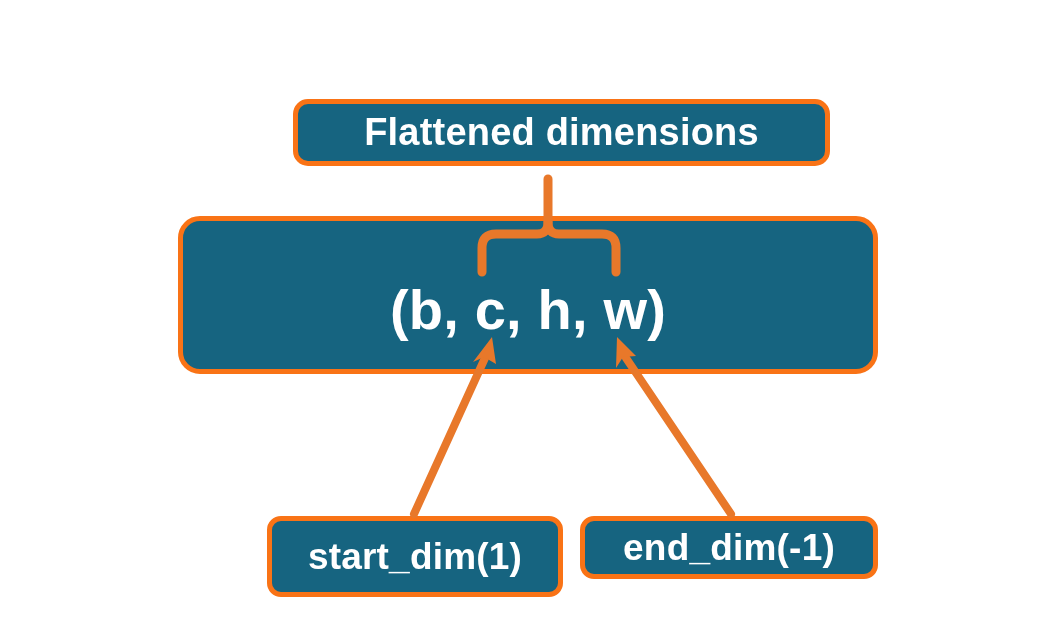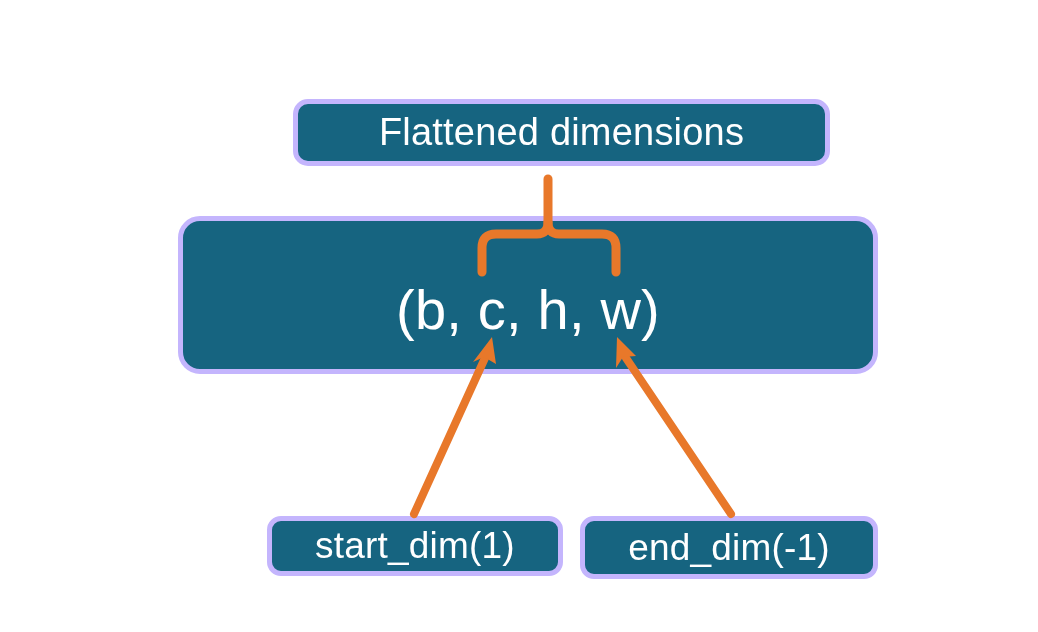--- a/index.html
+++ b/index.html
@@ -14,27 +14,27 @@
     position: relative;
     width: 1038px;
     height: 632px;
     background: #ffffff;
     overflow: hidden;
   }
   .node-box {
     position: absolute;
     box-sizing: border-box;
     background: #166480;
-    border: 5px solid #c4b5fd;
+    border: 5px solid #f97316;
     border-radius: 16px;
     display: flex;
     align-items: center;
     justify-content: center;
     color: #ffffff;
-    font-weight: 400;
+    font-weight: 700;
     letter-spacing: 0.2px;
     white-space: nowrap;
     user-select: none;
   }
   #box-flattened {
     left: 293px;
     top: 99px;
     width: 537px;
     height: 67px;
     border-radius: 15px;
@@ -50,21 +50,21 @@
     align-items: flex-end;
     padding-bottom: 25px;
   }
   #box-shape .shape-text {
     transform: translateY(-2px);
   }
   #box-start-dim {
     left: 267px;
     top: 516px;
     width: 296px;
-    height: 60px;
+    height: 81px;
     border-radius: 14px;
     font-size: 37px;
     text-align: center;
   }
   #box-end-dim {
     left: 580px;
     top: 516px;
     width: 298px;
     height: 63px;
     border-radius: 14px;

